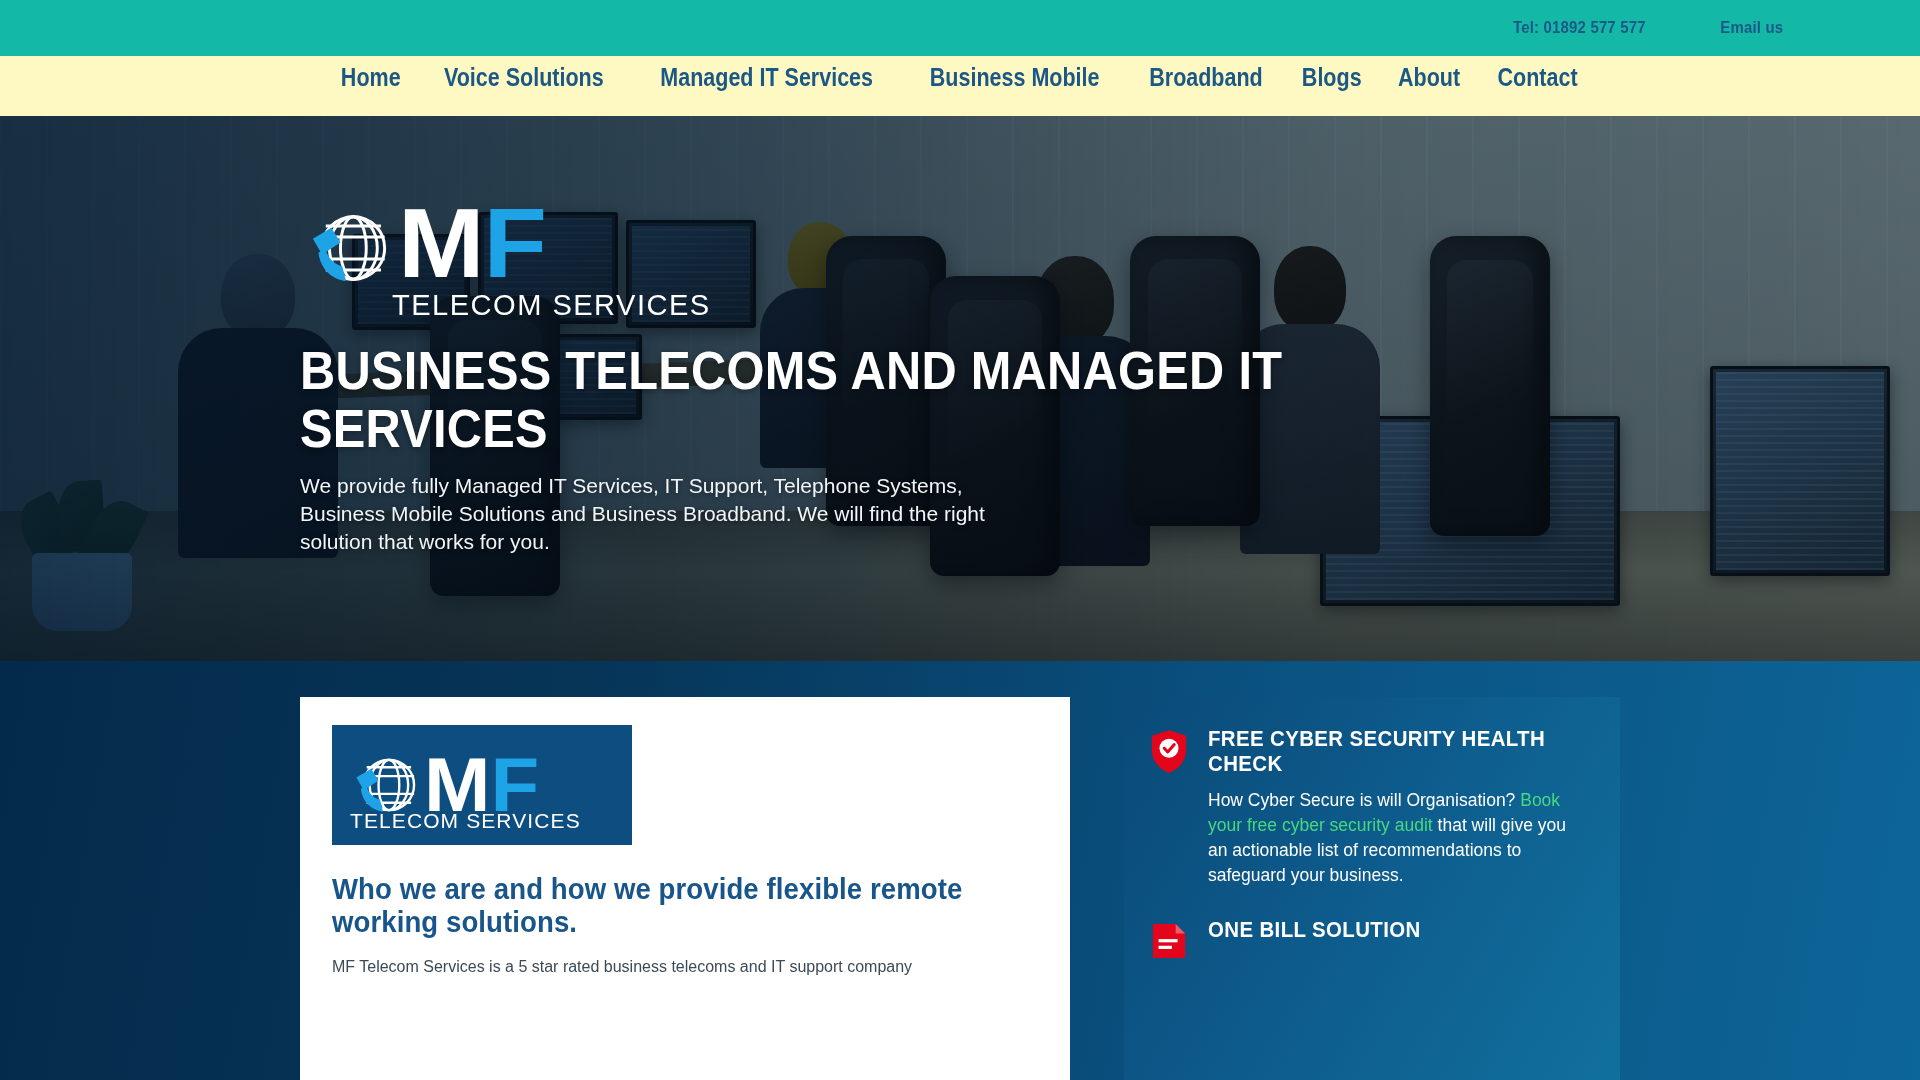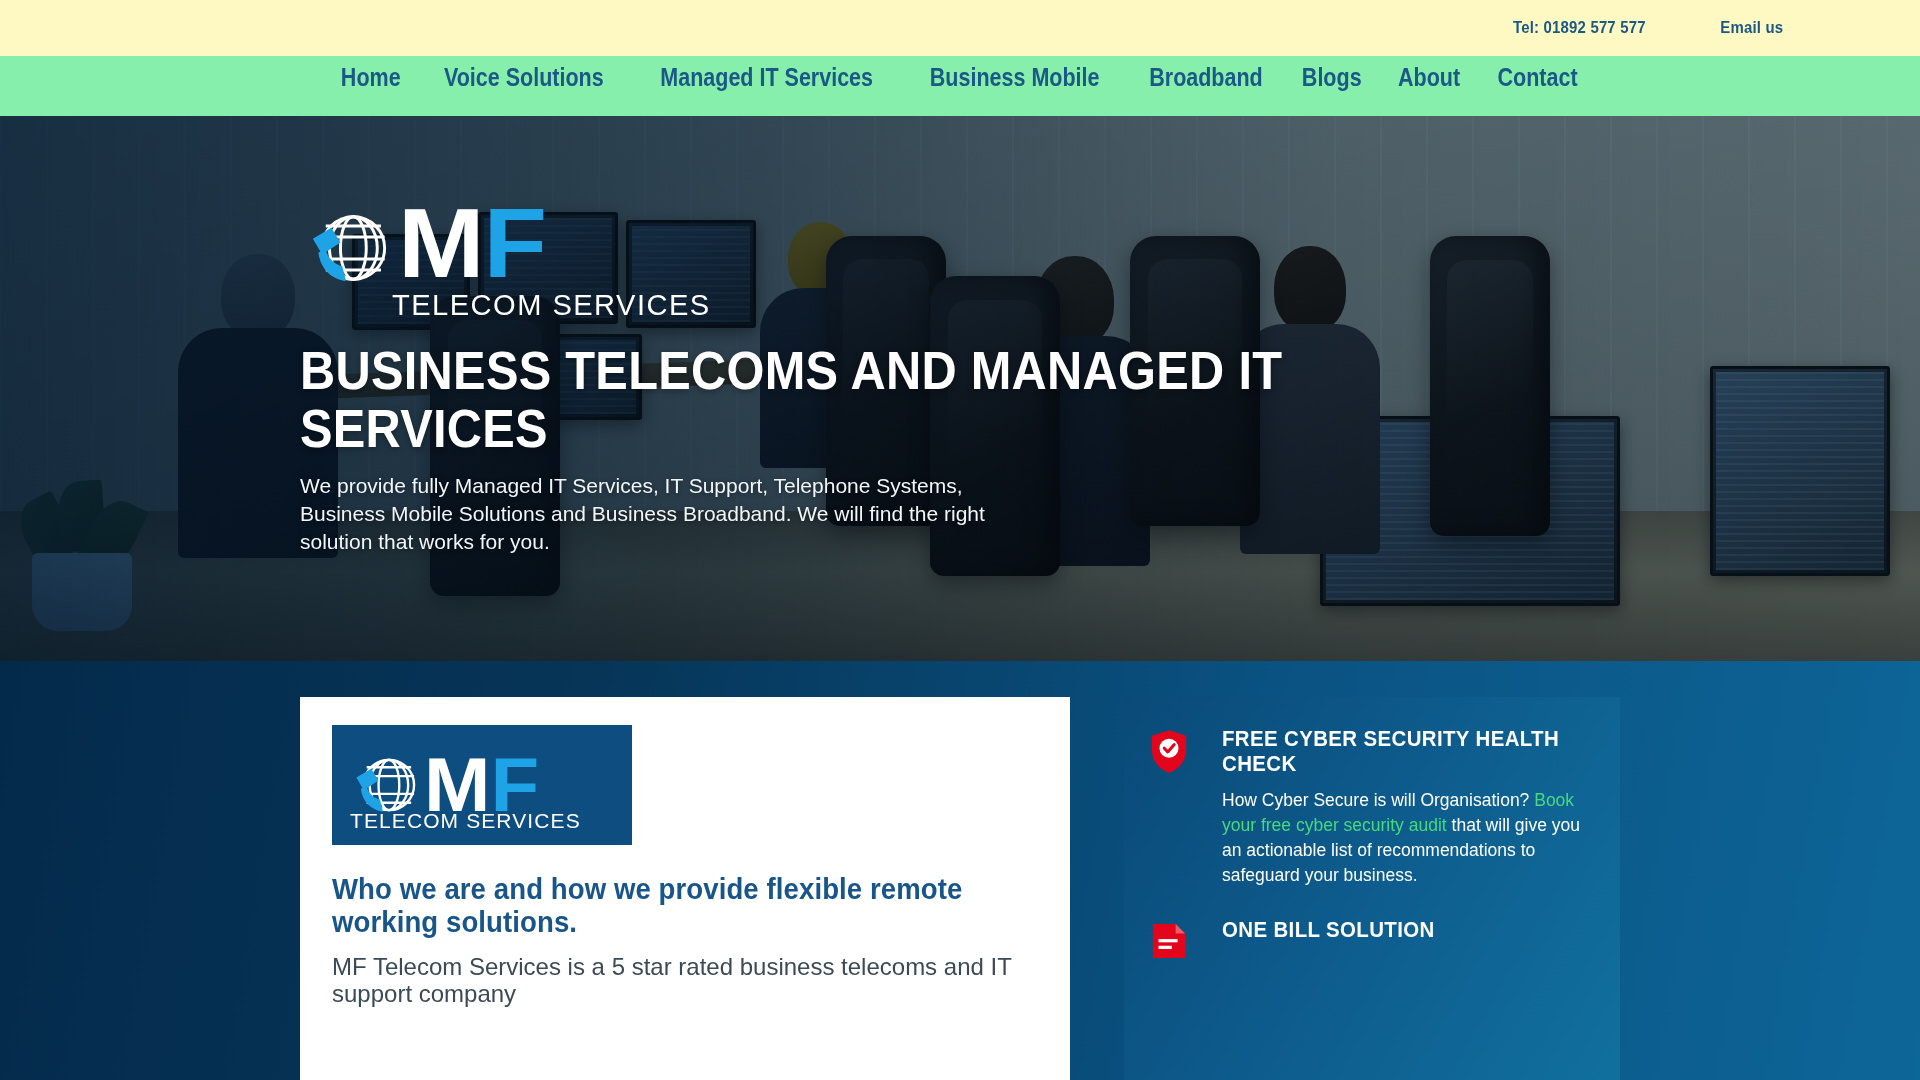--- a/index.html
+++ b/index.html
@@ -6,21 +6,21 @@
   html, body { width: 1920px; height: 1080px; overflow: hidden; }
   body {
     font-family: "Liberation Sans", sans-serif;
     background: #ffffff;
     -webkit-font-smoothing: antialiased;
   }
 
   
   .topbar {
     height: 56px;
-    background: #fef9c3;
+    background: #14b8a6;
     display: flex;
     align-items: center;
     justify-content: flex-end;
     padding-right: 132px;
     gap: 62px;
   }
   .topbar a {
     font-family: "Liberation Sans Narrow", "Liberation Sans", sans-serif;
     font-weight: bold;
     font-size: 17px;
@@ -28,21 +28,21 @@
     color: #1b5886;
     text-decoration: none;
     transform: scaleX(.88);
     transform-origin: center;
     white-space: nowrap;
   }
 
   
   .nav {
     height: 60px;
-    background: #86efac;
+    background: #fef9c3;
     display: flex;
     align-items: flex-start;
     justify-content: center;
     gap: 0;
     padding-top: 6px;
   }
   .nav a {
     font-family: "Liberation Sans Narrow", "Liberation Sans", sans-serif;
     font-weight: bold;
     font-size: 25px;
@@ -252,35 +252,35 @@
     font-family: "Liberation Sans Narrow", "Liberation Sans", sans-serif;
     font-weight: bold;
     font-size: 29px;
     color: #18558a;
     letter-spacing: .1px;
     transform: scaleX(.95);
     transform-origin: left center;
   }
   .card-body {
     margin-top: 14px;
-    font-size: 24px;
+    font-size: 16px;
     line-height: 27px;
     color: #3b4a56;
     width: 700px;
   }
 
   .feature-card {
     width: 496px;
     background: linear-gradient(120deg, #0a4a78 0%, #0d5b8c 45%, #11719f 100%);
     padding: 30px 30px 0 26px;
     min-height: 420px;
   }
   .feature {
     display: flex;
-    gap: 32px;
+    gap: 18px;
     margin-bottom: 30px;
     justify-content: flex-end;
   }
   .feat-icon { flex: none; width: 40px; padding-top: 2px; }
   .feat-body { flex: 1; }
   h3.feat-title {
     font-family: "Liberation Sans Narrow", "Liberation Sans", sans-serif;
     font-weight: bold;
     font-size: 21.5px;
     color: #ffffff;

